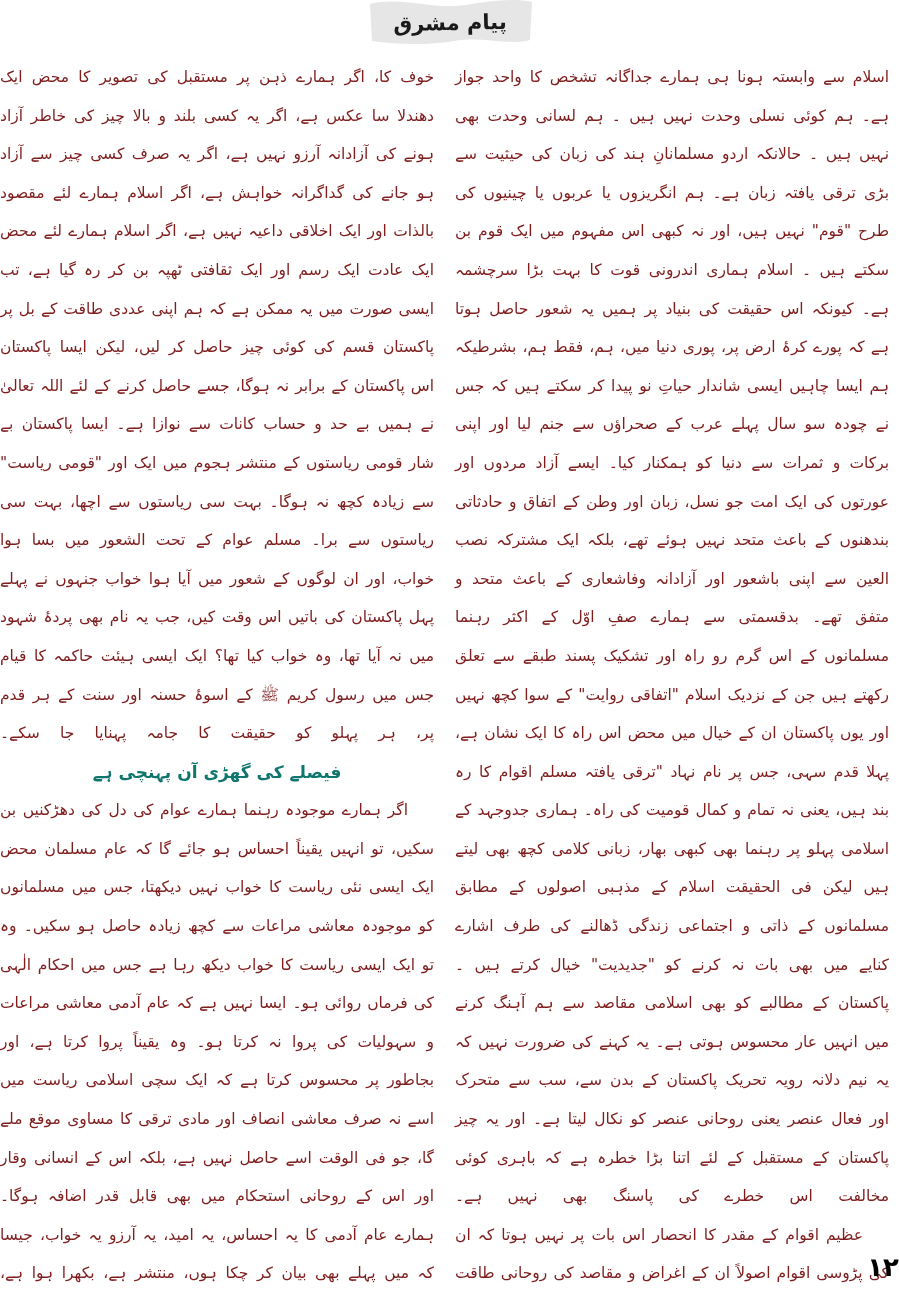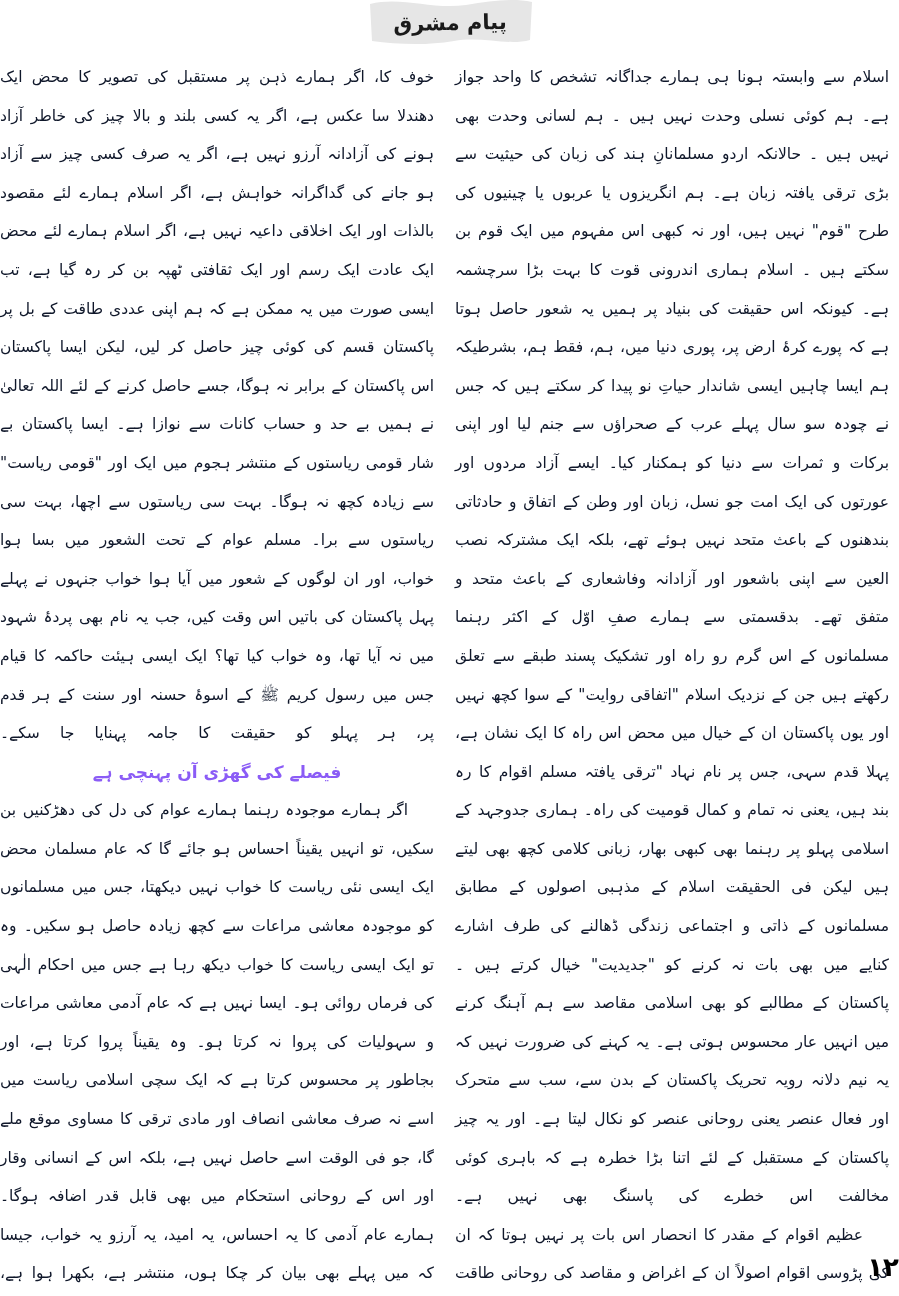--- a/index.html
+++ b/index.html
@@ -78,39 +78,39 @@
   .col-right { margin-right: 10px; margin-left: 13px; }
   .col-left  { margin-right: 8px; }
 
   .body-text {
     direction: rtl;
     text-align: justify;
     text-align-last: justify;
     font-family: "DejaVu Sans", sans-serif;
     font-size: 15.5px;
     line-height: 38.6px;
-    color: #0f172a;
+    color: #7f1d1d;
     margin: 0;
     padding: 0;
     word-spacing: 1px;
     hyphens: none;
   }
   .body-text.first { margin-top: 12px; }
 
   .para { margin: 0 0 0 0; }
   .para.indent { text-indent: 26px; }
 
   .section-heading {
     direction: rtl;
     text-align: center;
     font-family: "DejaVu Sans", sans-serif;
     font-size: 17px;
     font-weight: 700;
     line-height: 38.6px;
-    color: #8b5cf6;
+    color: #0f766e;
     margin: 0;
     padding: 0;
   }
 
   
   .page-footer {
     position: absolute;
     bottom: 14px;
     left: 0;
     width: 899px;

